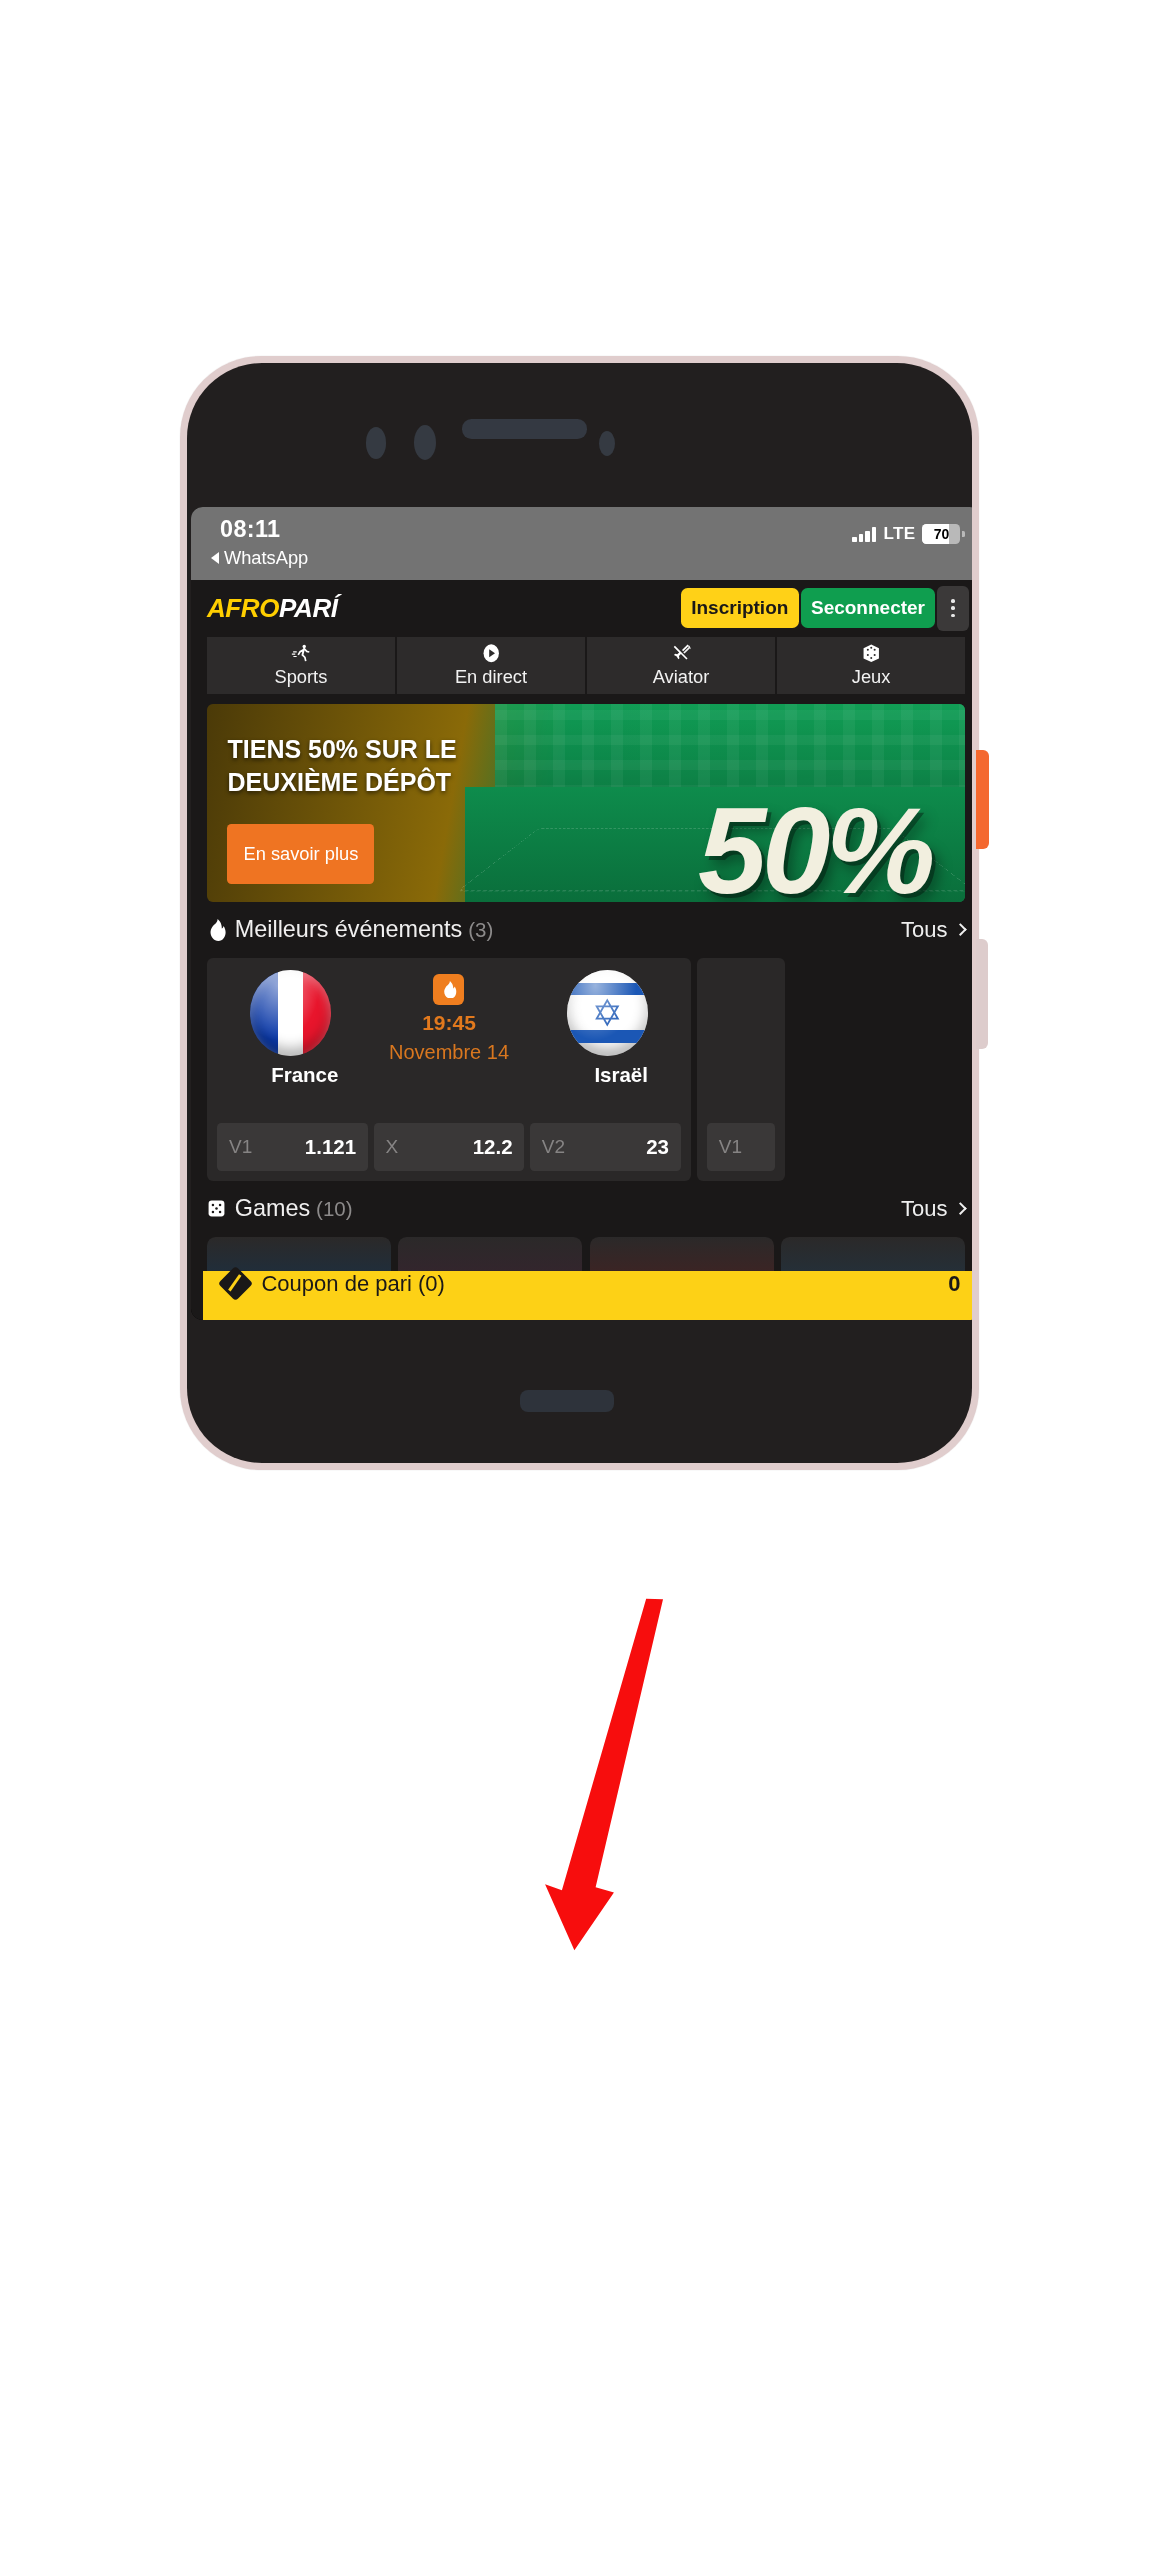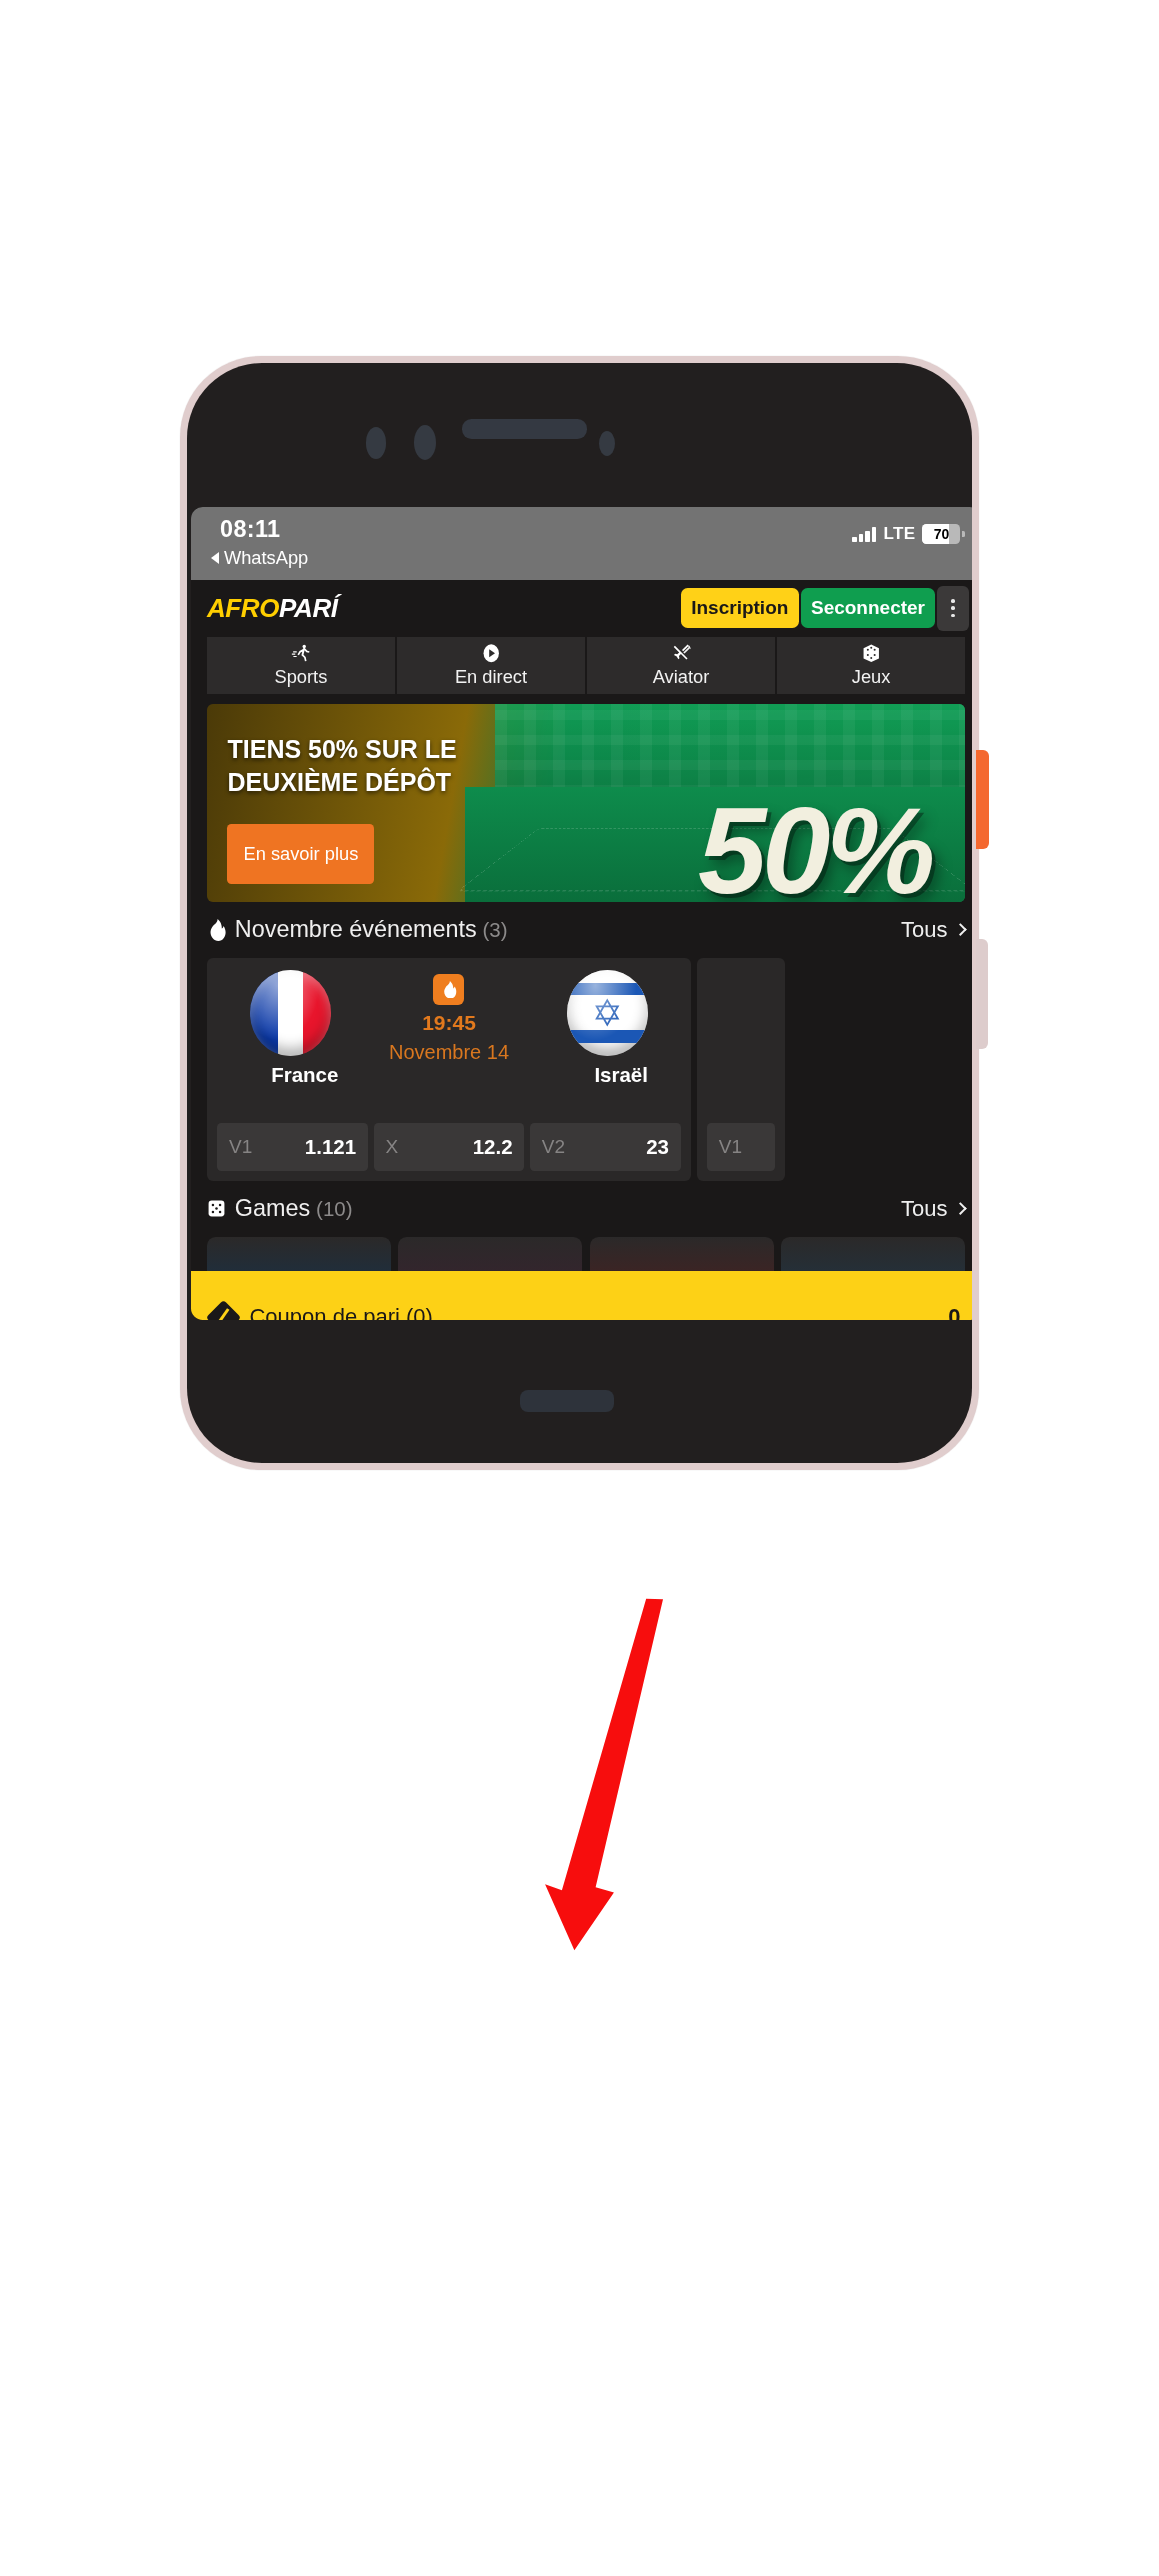--- a/index.html
+++ b/index.html
@@ -334,24 +334,25 @@
   }
   .game-tile:nth-child(1){ background: linear-gradient(180deg,#2b2929,#17324a); }
   .game-tile:nth-child(2){ background: linear-gradient(180deg,#2b2929,#3a2230); }
   .game-tile:nth-child(3){ background: linear-gradient(180deg,#2b2929,#4a2020); }
   .game-tile:nth-child(4){ background: linear-gradient(180deg,#2b2929,#1f3545); }
 
   
   .coupon {
     background: #fdd116;
     height: 59px; flex: 0 0 59px;
-    display:flex; align-items:flex-end;
+    display:flex; align-items:flex-start;
     padding: 0 20.5px;
     margin-top: auto;
     cursor: pointer;
+    margin-left: 12px;
   }
   .coupon .dia {
     width: 25px; height: 25px; background:#1a1818;
     transform: rotate(45deg); border-radius: 3.7px;
     margin-right: 13px;
     position: relative;
   }
   .coupon .dia:after{
     content:''; position:absolute; left:10.3px; top:2.9px;
     width:2.9px; height:19px; background:#fdd116; transform: rotate(-10deg);
@@ -477,21 +478,21 @@
             <div class="ptitle">TIENS 50% SUR LE DEUXIÈME DÉPÔT</div>
             <div class="pbtn">En savoir plus</div>
           </div>
 
           <div class="sec-head">
             <span class="ico">
               <svg width="19" height="22" viewBox="0 0 24 28" fill="#fff">
                 <path d="M13.4 0C13.4 5 9 6.5 6.6 10.2 4.9 12.8 4.4 15 4.4 17c0 6 4.4 11 10 11s9.2-5 9.2-11c0-3-.9-5.5-2.6-8.2-.4 1.8-1.4 2.8-2.3 3.2.5-4-1.8-9.2-5.3-12z"></path>
               </svg>
             </span>
-            <span class="title">Novembre événements</span>
+            <span class="title">Meilleurs événements</span>
             <span class="count">(3)</span>
             <span class="all">
               <span>Tous</span>
               <span class="chev"></span>
             </span>
           </div>
 
           <div class="carousel">
 
             <div class="match-card">

